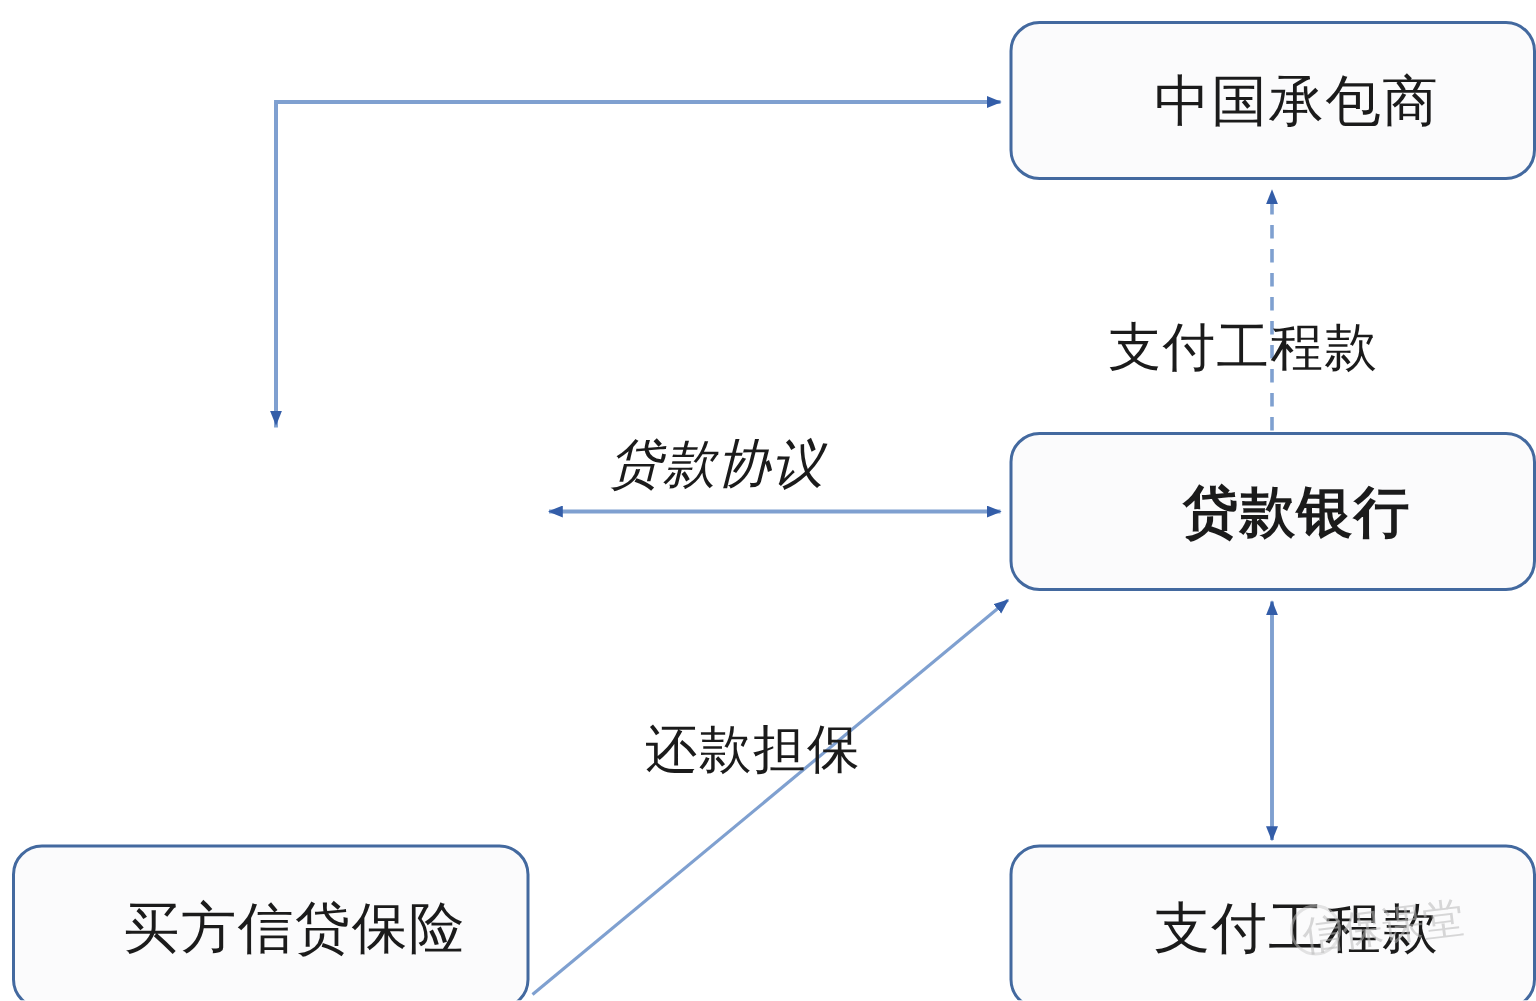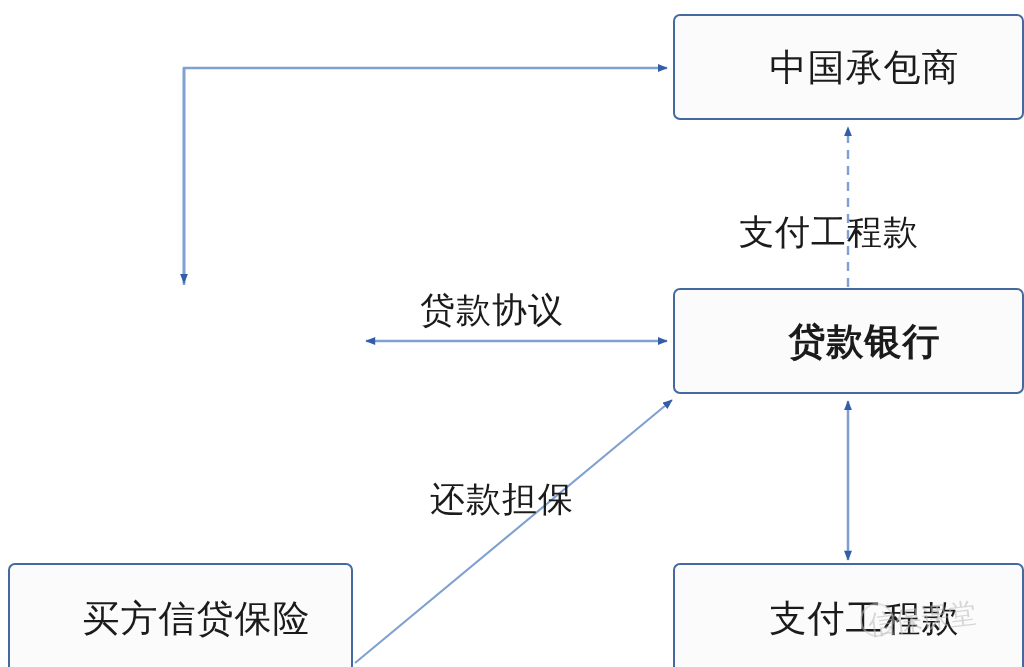--- a/index.html
+++ b/index.html
@@ -22,21 +22,21 @@
     left: 0;
     top: 0;
     width: 1024px;
     height: 667px;
     pointer-events: none;
   }
   .node {
     position: absolute;
     box-sizing: border-box;
     border: 2px solid #43699f;
-    border-radius: 7px;
+    border-radius: 20px;
     background: #fbfbfc;
     display: flex;
     align-items: center;
     justify-content: center;
     padding-left: 32px;
   }
   .node-label {
     font-size: 37px;
     line-height: 1;
     color: #1b1b1b;
@@ -121,21 +121,21 @@
     <span class="node-label">买方信贷保险</span>
   </div>
 
   <div class="node" style="left:673px; top:563px; width:351px; height:110px;">
     <span class="node-label">支付工程款</span>
   </div>
 
 
   <div class="edge-label" style="left:739px; top:184px;margin-top:30px;">支付工程款</div>
 
-  <div class="edge-label" style="left:420px; top:292px;">贷款协议</div>
+  <div class="edge-label" style="left:406px; top:292px;font-style:italic;">贷款协议</div>
 
   <div class="edge-label" style="left:430px; top:485px;font-family:Liberation Mono, monospace;">还款担保</div>
 
 
   <div class="wm-circle" style="left:860px; top:603px;"></div>
   <div class="watermark" style="left:868px; top:605px;">信保课堂</div>
 
 </div>
 
 </body></html>

